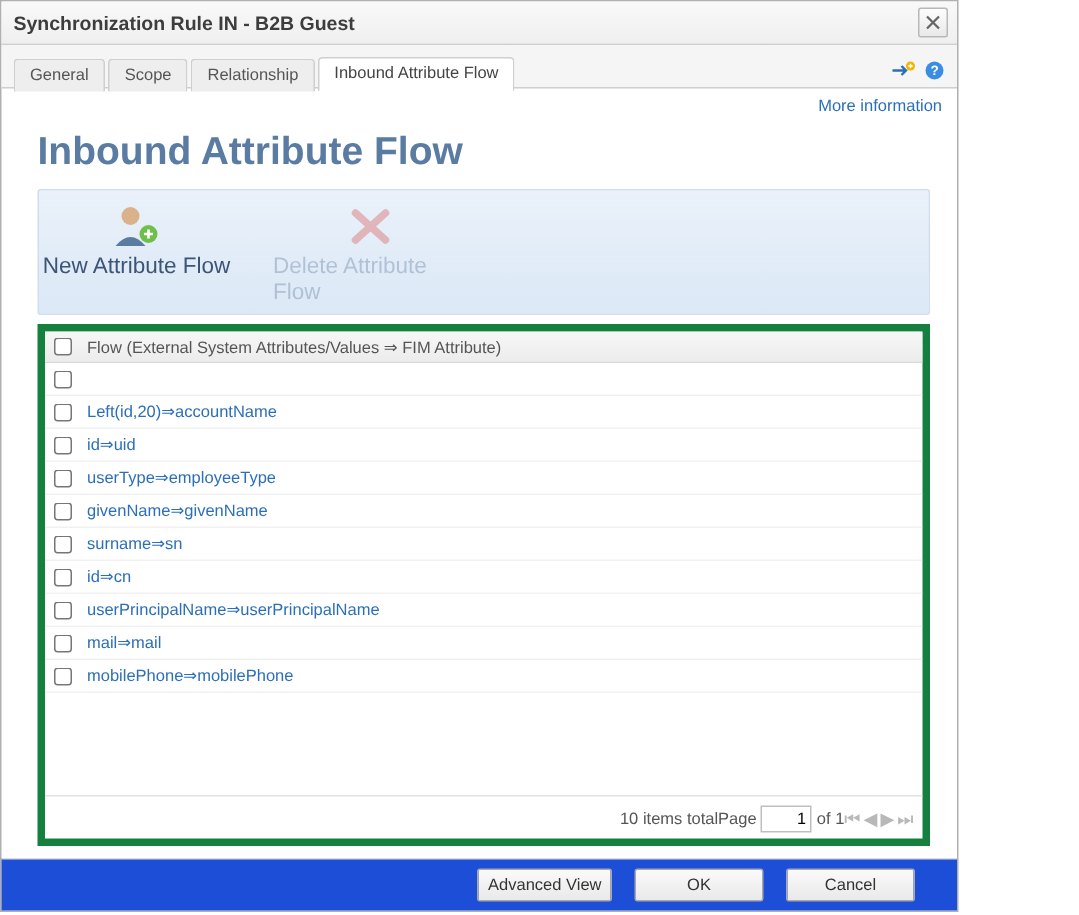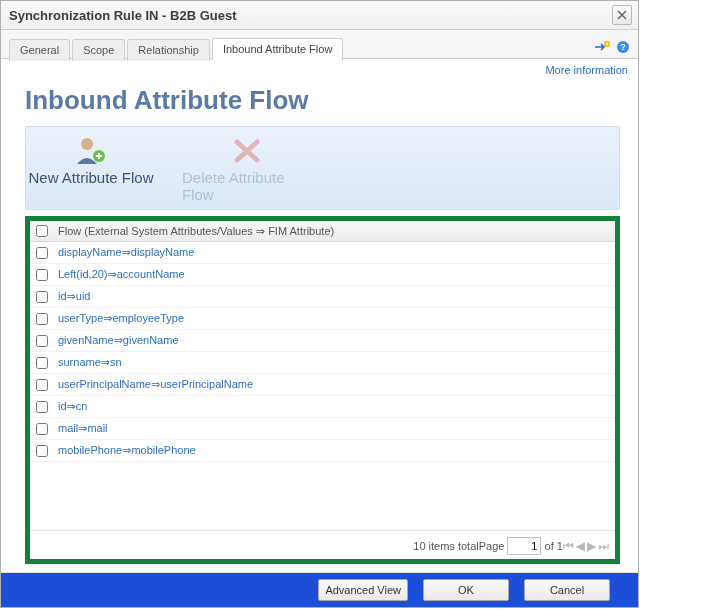--- a/index.html
+++ b/index.html
@@ -231,21 +231,20 @@
         <div class="col-check">
           <input type="checkbox" style="">
         </div>
         <div class="col-flow">Flow (External System Attributes/Values ⇒ FIM Attribute)</div>
       </div>
       <div class="tbody" id="tbody">
           <div class="row">
             <div class="col-check">
               <input type="checkbox" style="">
             </div>
-            <div class="col-flow"><a href="#" class="flow-link">displayName⇒displayName</a></div>
           </div>
           <div class="row">
             <div class="col-check">
               <input type="checkbox" style="">
             </div>
             <div class="col-flow"><a href="#" class="flow-link">Left(id,20)⇒accountName</a></div>
           </div>
           <div class="row">
             <div class="col-check">
               <input type="checkbox" style="">
@@ -267,27 +266,27 @@
           <div class="row">
             <div class="col-check">
               <input type="checkbox" style="">
             </div>
             <div class="col-flow"><a href="#" class="flow-link">surname⇒sn</a></div>
           </div>
           <div class="row">
             <div class="col-check">
               <input type="checkbox" style="">
             </div>
+            <div class="col-flow"><a href="#" class="flow-link">id⇒cn</a></div>
+          </div>
+          <div class="row">
+            <div class="col-check">
+              <input type="checkbox" style="">
+            </div>
             <div class="col-flow"><a href="#" class="flow-link">userPrincipalName⇒userPrincipalName</a></div>
-          </div>
-          <div class="row">
-            <div class="col-check">
-              <input type="checkbox" style="">
-            </div>
-            <div class="col-flow"><a href="#" class="flow-link">id⇒cn</a></div>
           </div>
           <div class="row">
             <div class="col-check">
               <input type="checkbox" style="">
             </div>
             <div class="col-flow"><a href="#" class="flow-link">mail⇒mail</a></div>
           </div>
           <div class="row">
             <div class="col-check">
               <input type="checkbox" style="">

